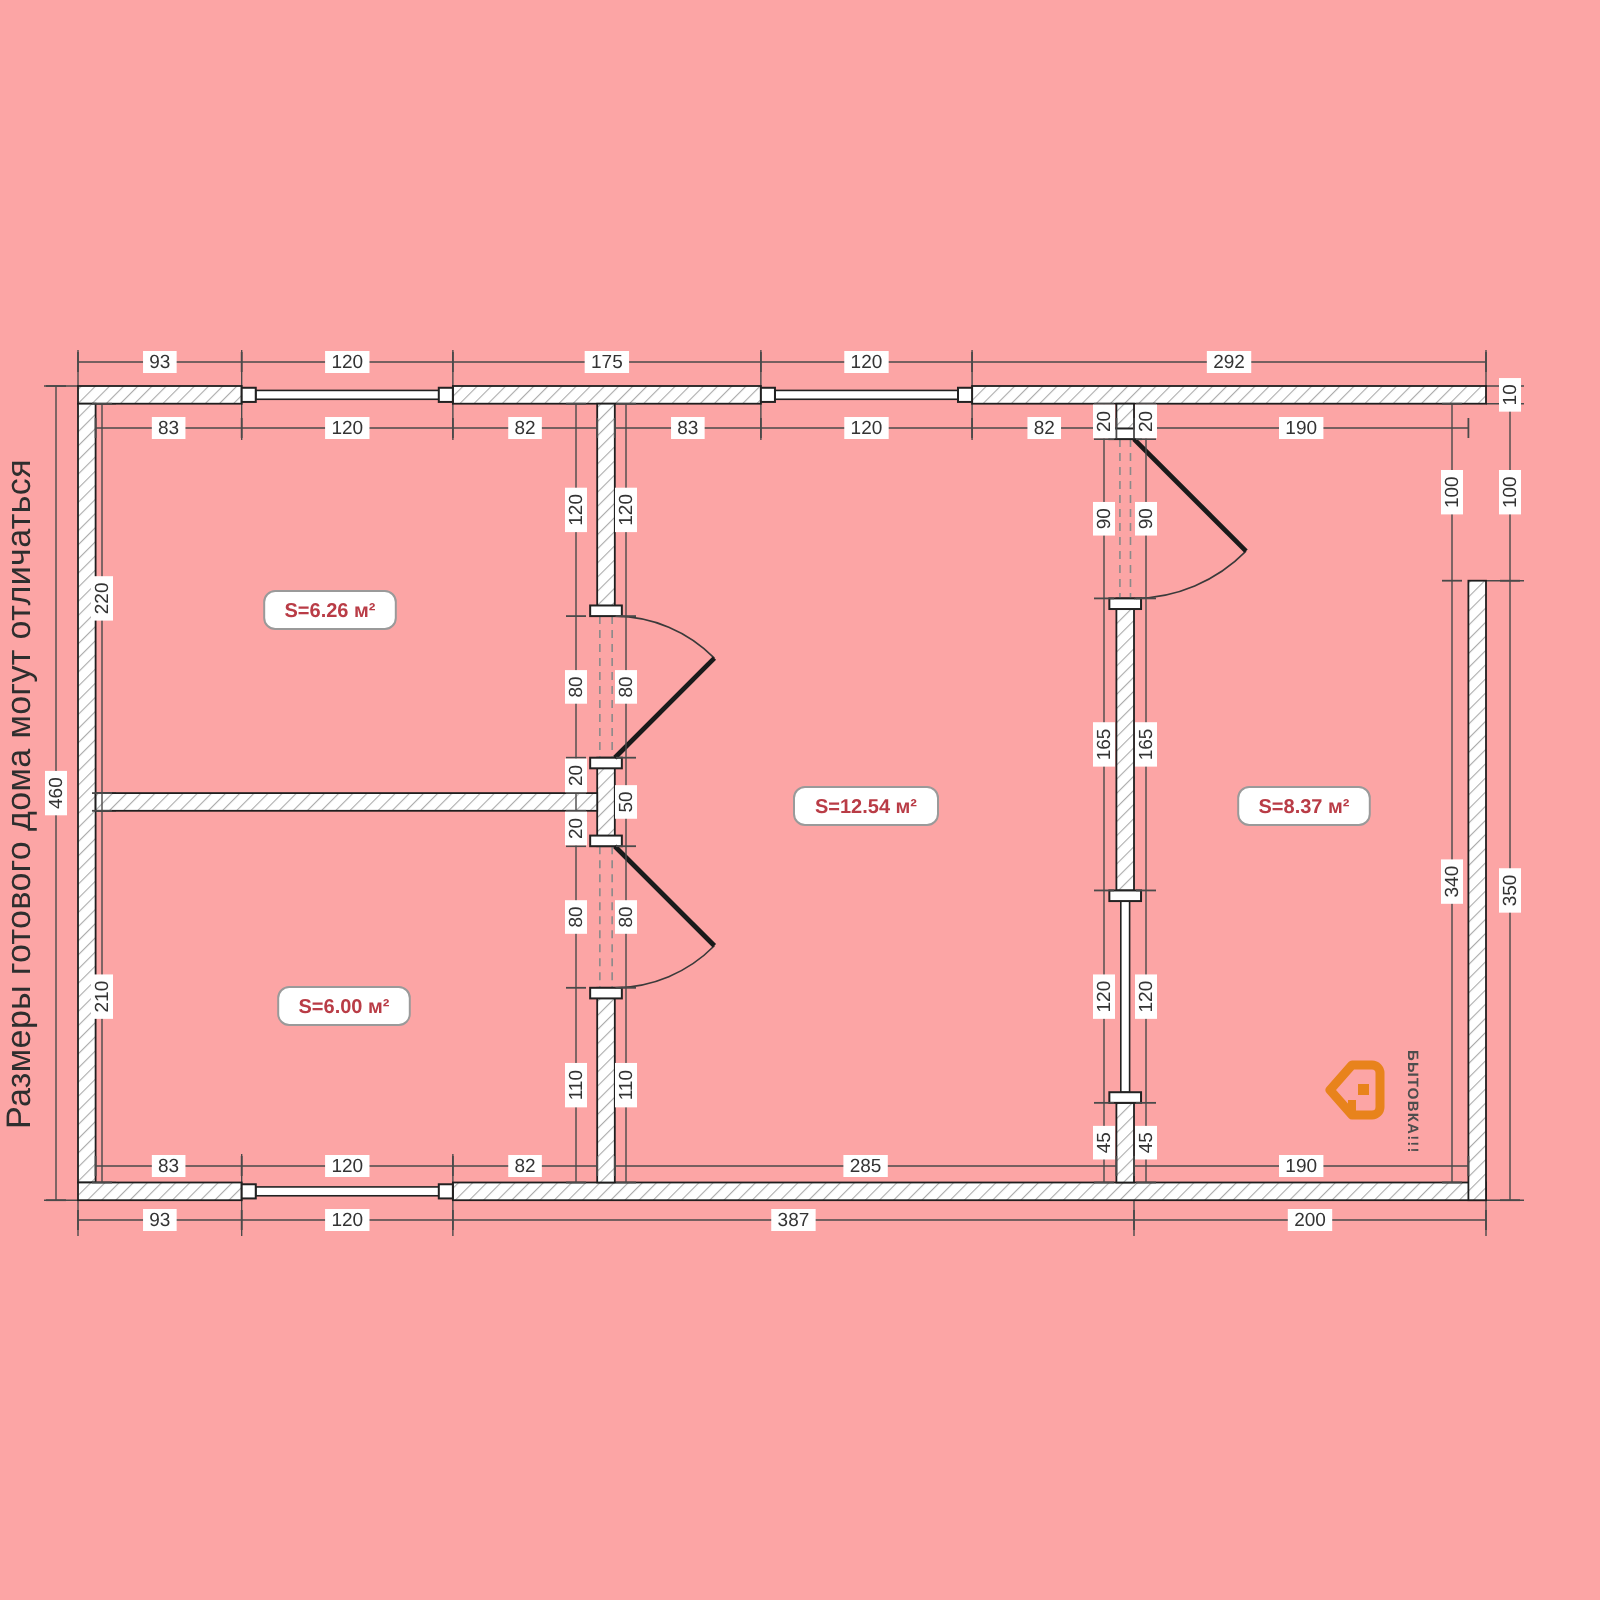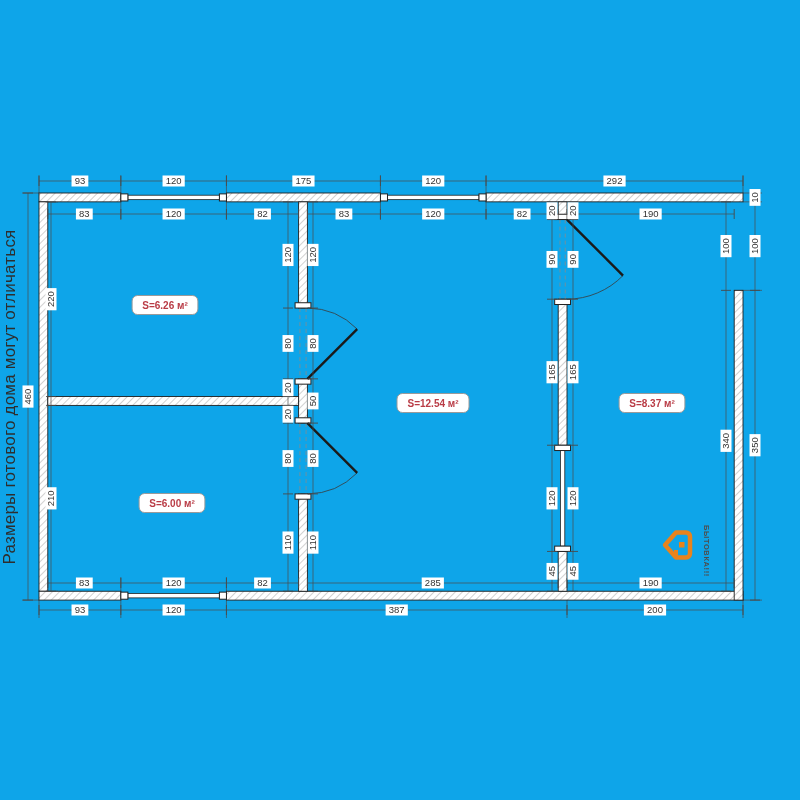--- a/index.html
+++ b/index.html
@@ -1,17 +1,17 @@
 <!DOCTYPE html>
 <html><head>
 <meta charset="utf-8">
 <style>
   html,body{margin:0;padding:0;background:#fff;}
   body{width:800px;height:800px;position:relative;font-family:"Liberation Sans",sans-serif;}
-  #canvas{position:absolute;left:0;top:0;width:800px;height:800px;background:#0ea5e9;overflow:hidden;}
+  #canvas{position:absolute;left:0;top:0;width:800px;height:800px;background:#fca5a5;overflow:hidden;}
   #plan-svg{position:absolute;left:0;top:0;}
   #plan-svg text{font-family:"Liberation Sans",sans-serif;}
   .note{
     position:absolute;left:-199px;top:386px;width:420px;height:22px;
     transform:rotate(-90deg);
     text-align:center;font-size:17px;color:#2e2e2e;letter-spacing:0.2px;
     white-space:nowrap;
   }
   .logo{position:absolute;left:660px;top:524px;width:56px;height:48px;}
   .logo-icon{position:absolute;left:2px;top:2px;}

